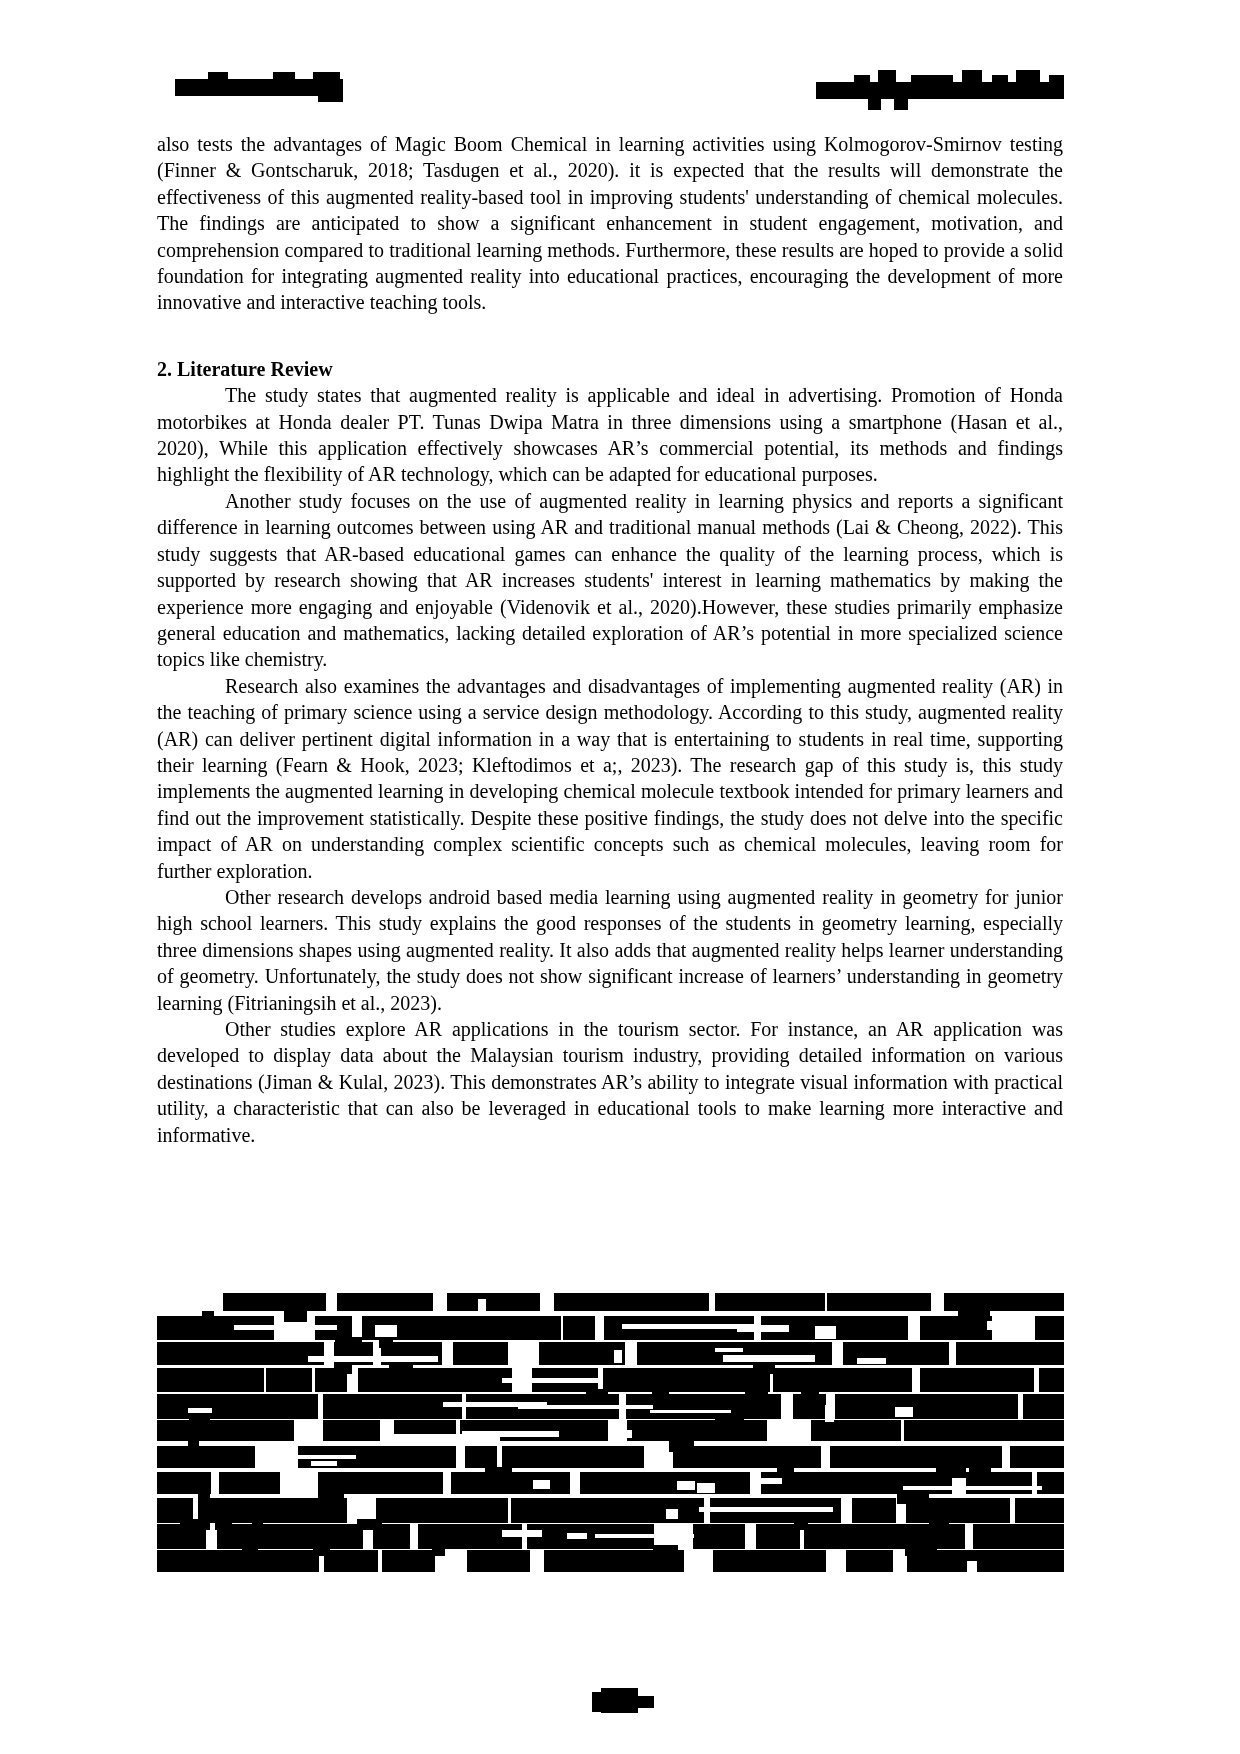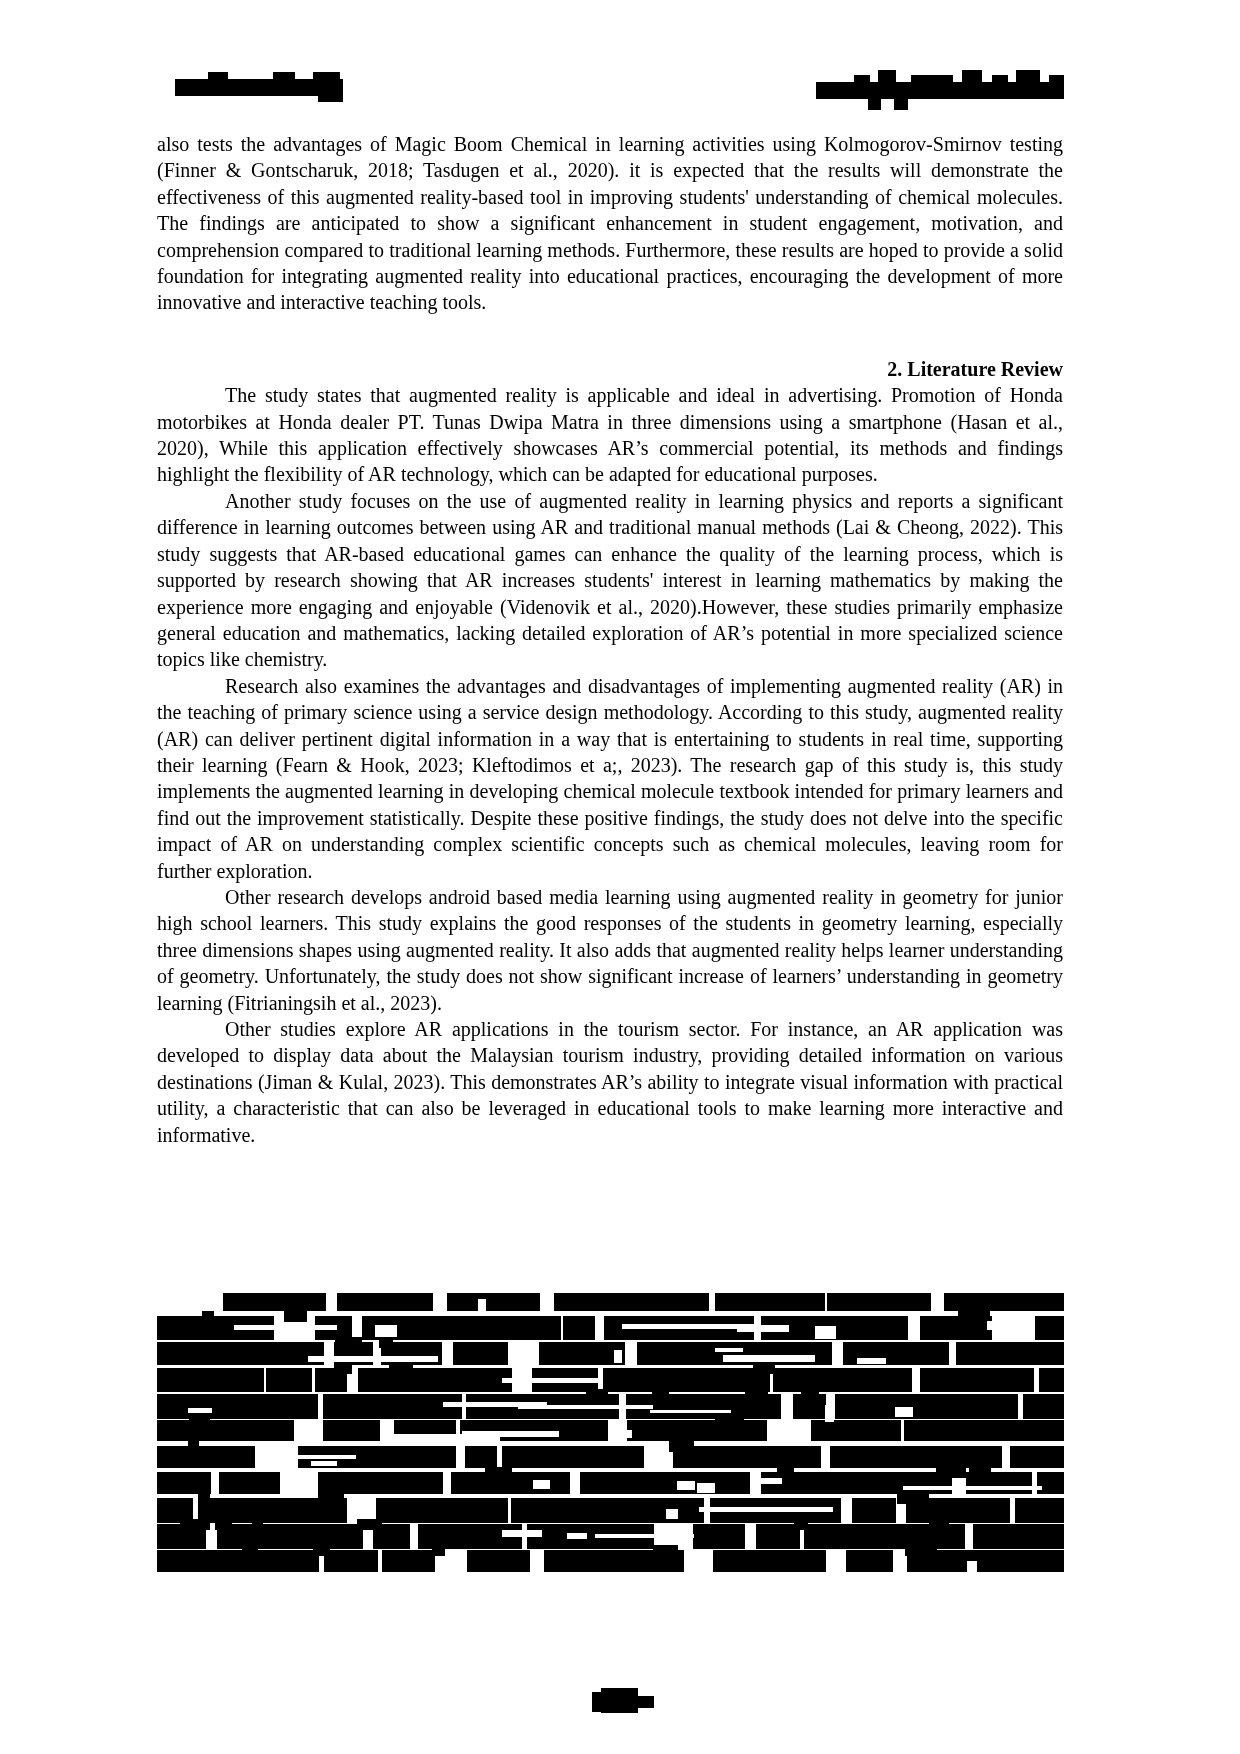--- a/index.html
+++ b/index.html
@@ -26,21 +26,21 @@
     line-height: 26.4px;
     text-align: justify;
   }
   .content p { margin: 0; }
   .content p.indent { text-indent: 68px; }
   .content h2 {
     margin: 40px 0 0 0;
     font-size: 20px;
     line-height: 26.4px;
     font-weight: bold;
-    text-align: right;
+    text-align: left;
   }
   
   .figure-redaction {
     position: absolute;
     left: 157px;
     top: 1290px;
     width: 907px;
     height: 288px;
     overflow: hidden;
   }

